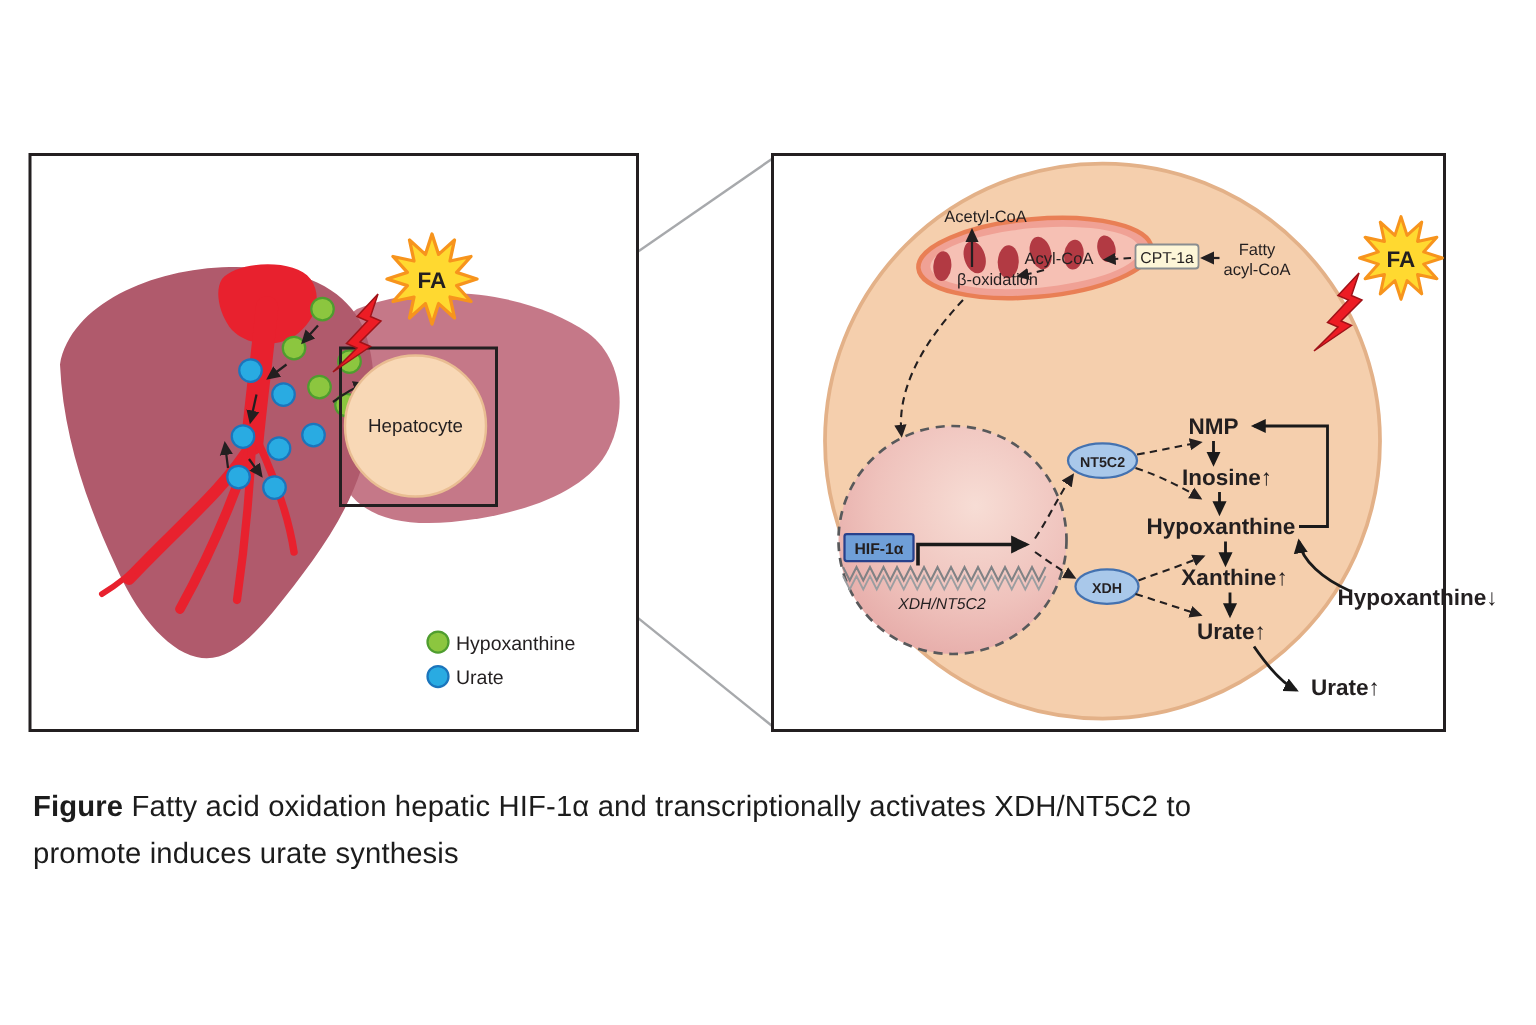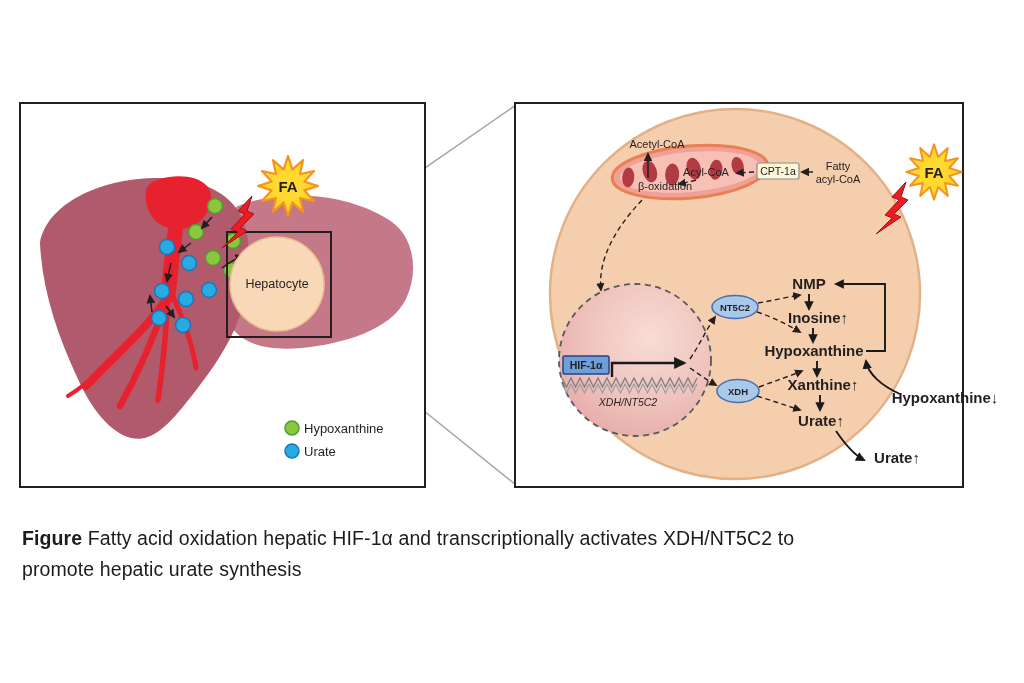--- a/index.html
+++ b/index.html
@@ -177,16 +177,16 @@
 
     <path class="arr" d="M 900,394 C 882,386 868,374 866,361" marker-end="url(#ah)"></path>
     <text x="945" y="403" text-anchor="middle" class="path-label">Hypoxanthine↓</text>
     <path class="arr" d="M 836,431 C 847,447 856,456 864,460" marker-end="url(#ah)"></path>
     <text x="897" y="463" text-anchor="middle" class="path-label">Urate↑</text>
   </g>
 </svg>
 
 <div class="caption">
   <span class="cap-bold">Figure</span><span> Fatty acid oxidation hepatic HIF-1α and transcriptionally activates XDH/NT5C2 to</span><br>
-  <span>promote hepatic urate synthesis</span>
+  <span>promote induces urate synthesis</span>
 </div>
 
 </div>
 
 </body></html>

